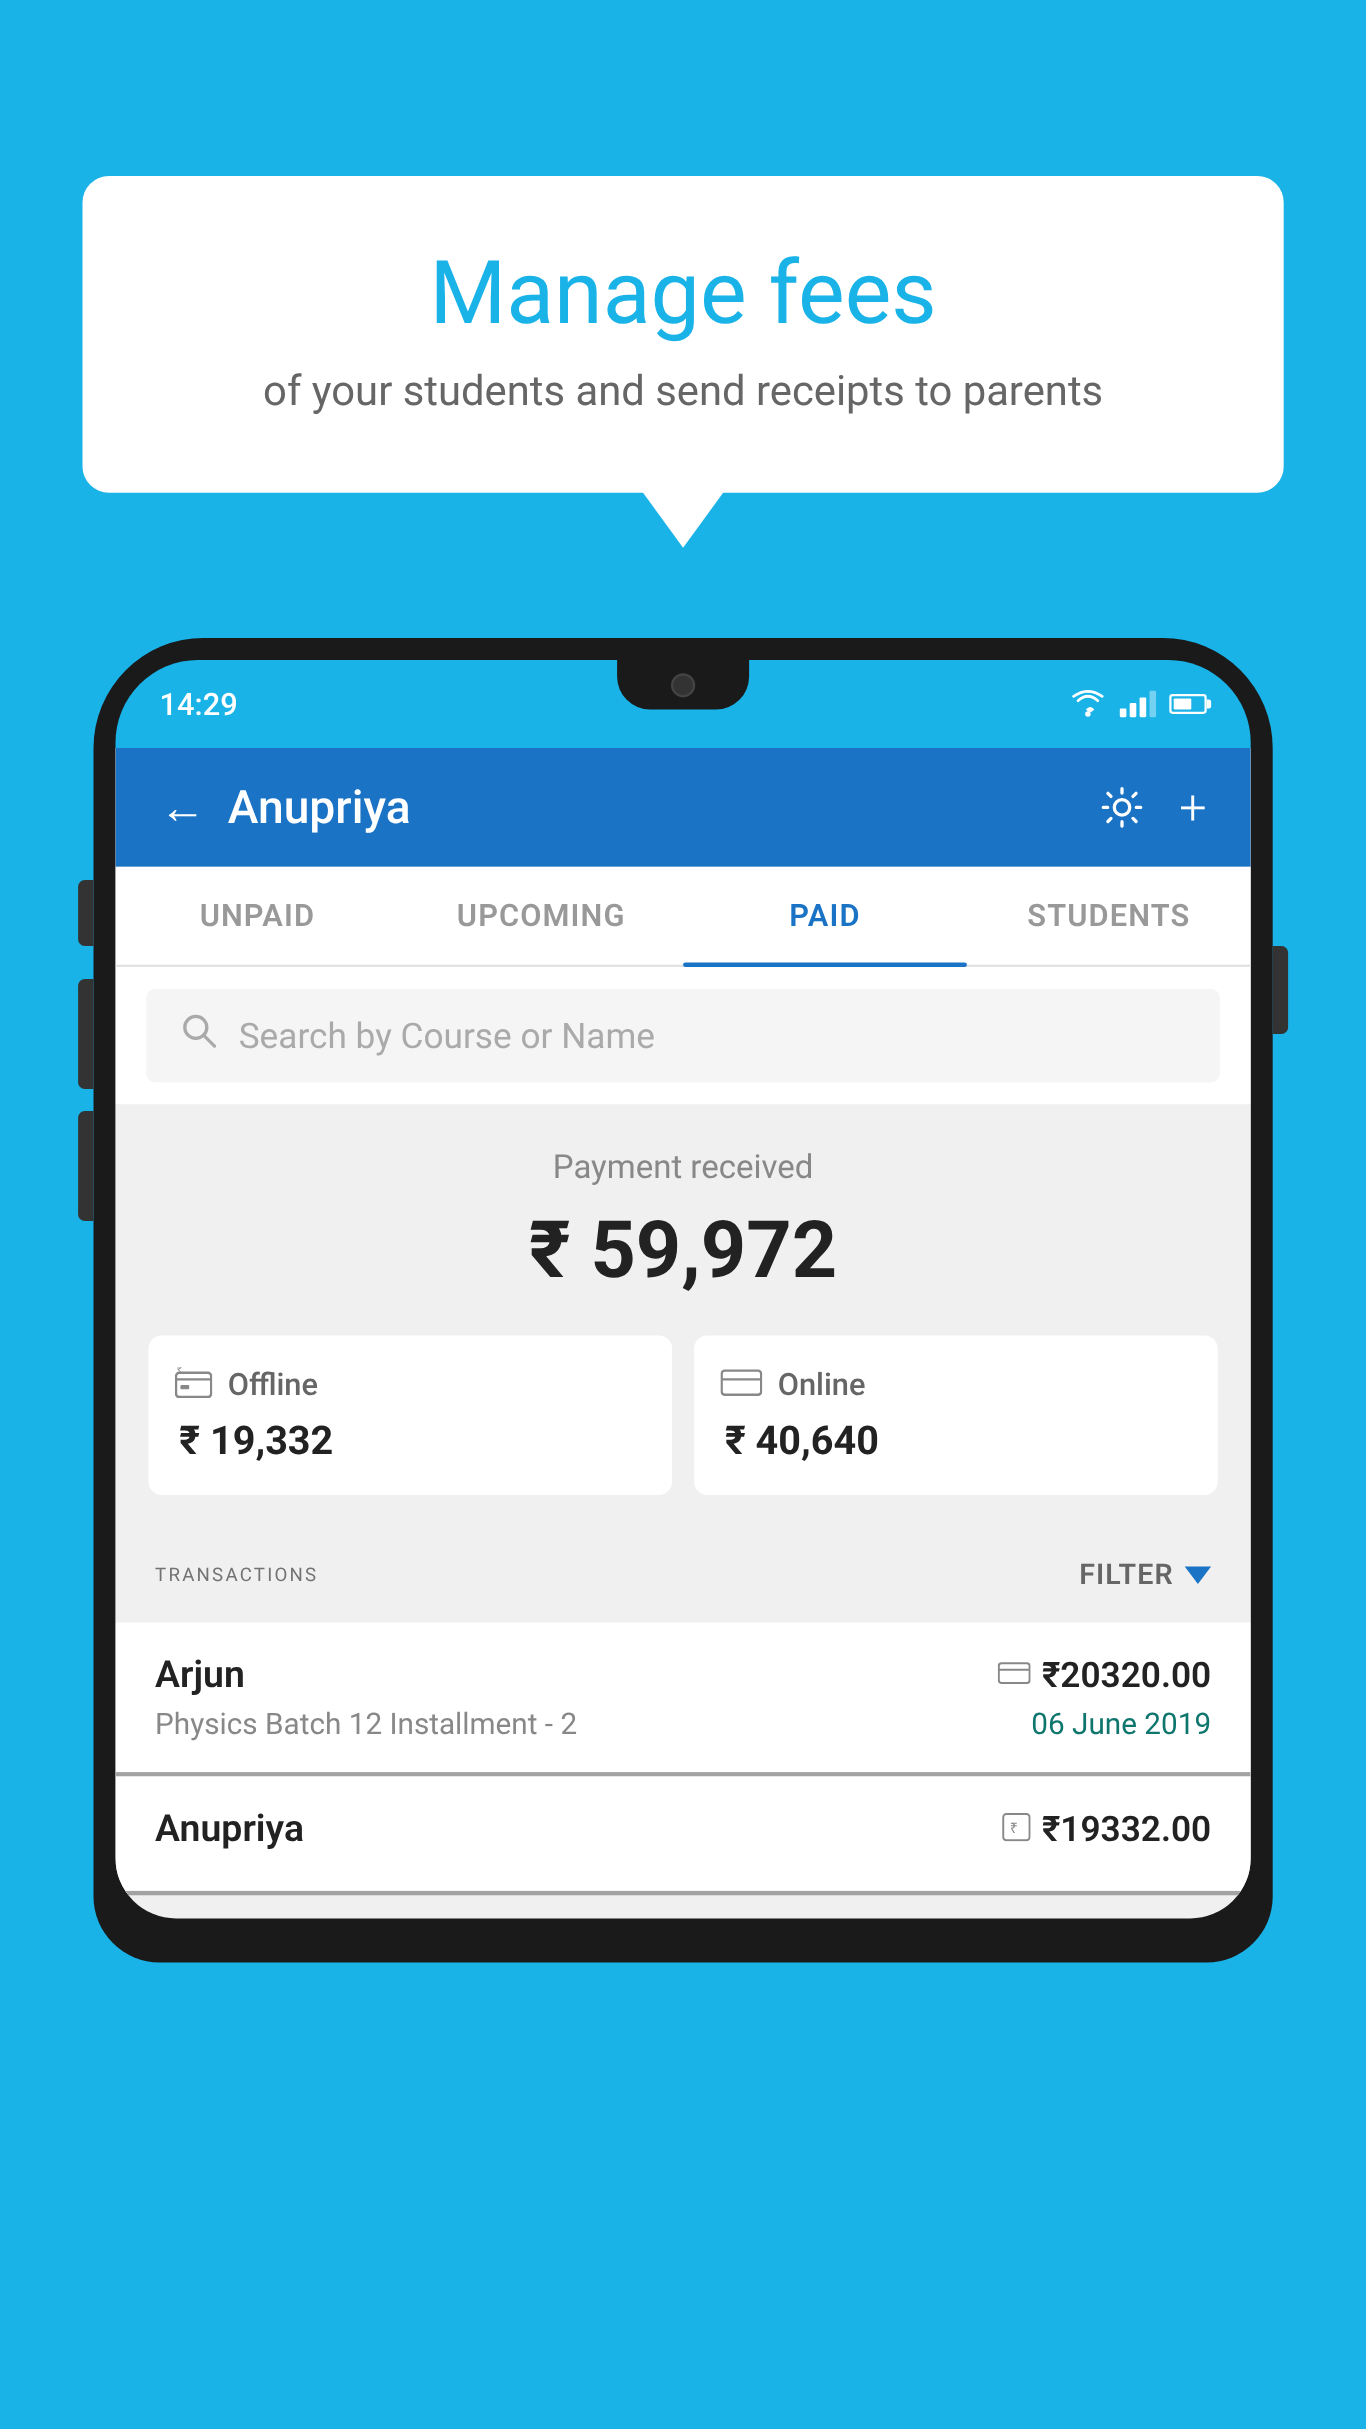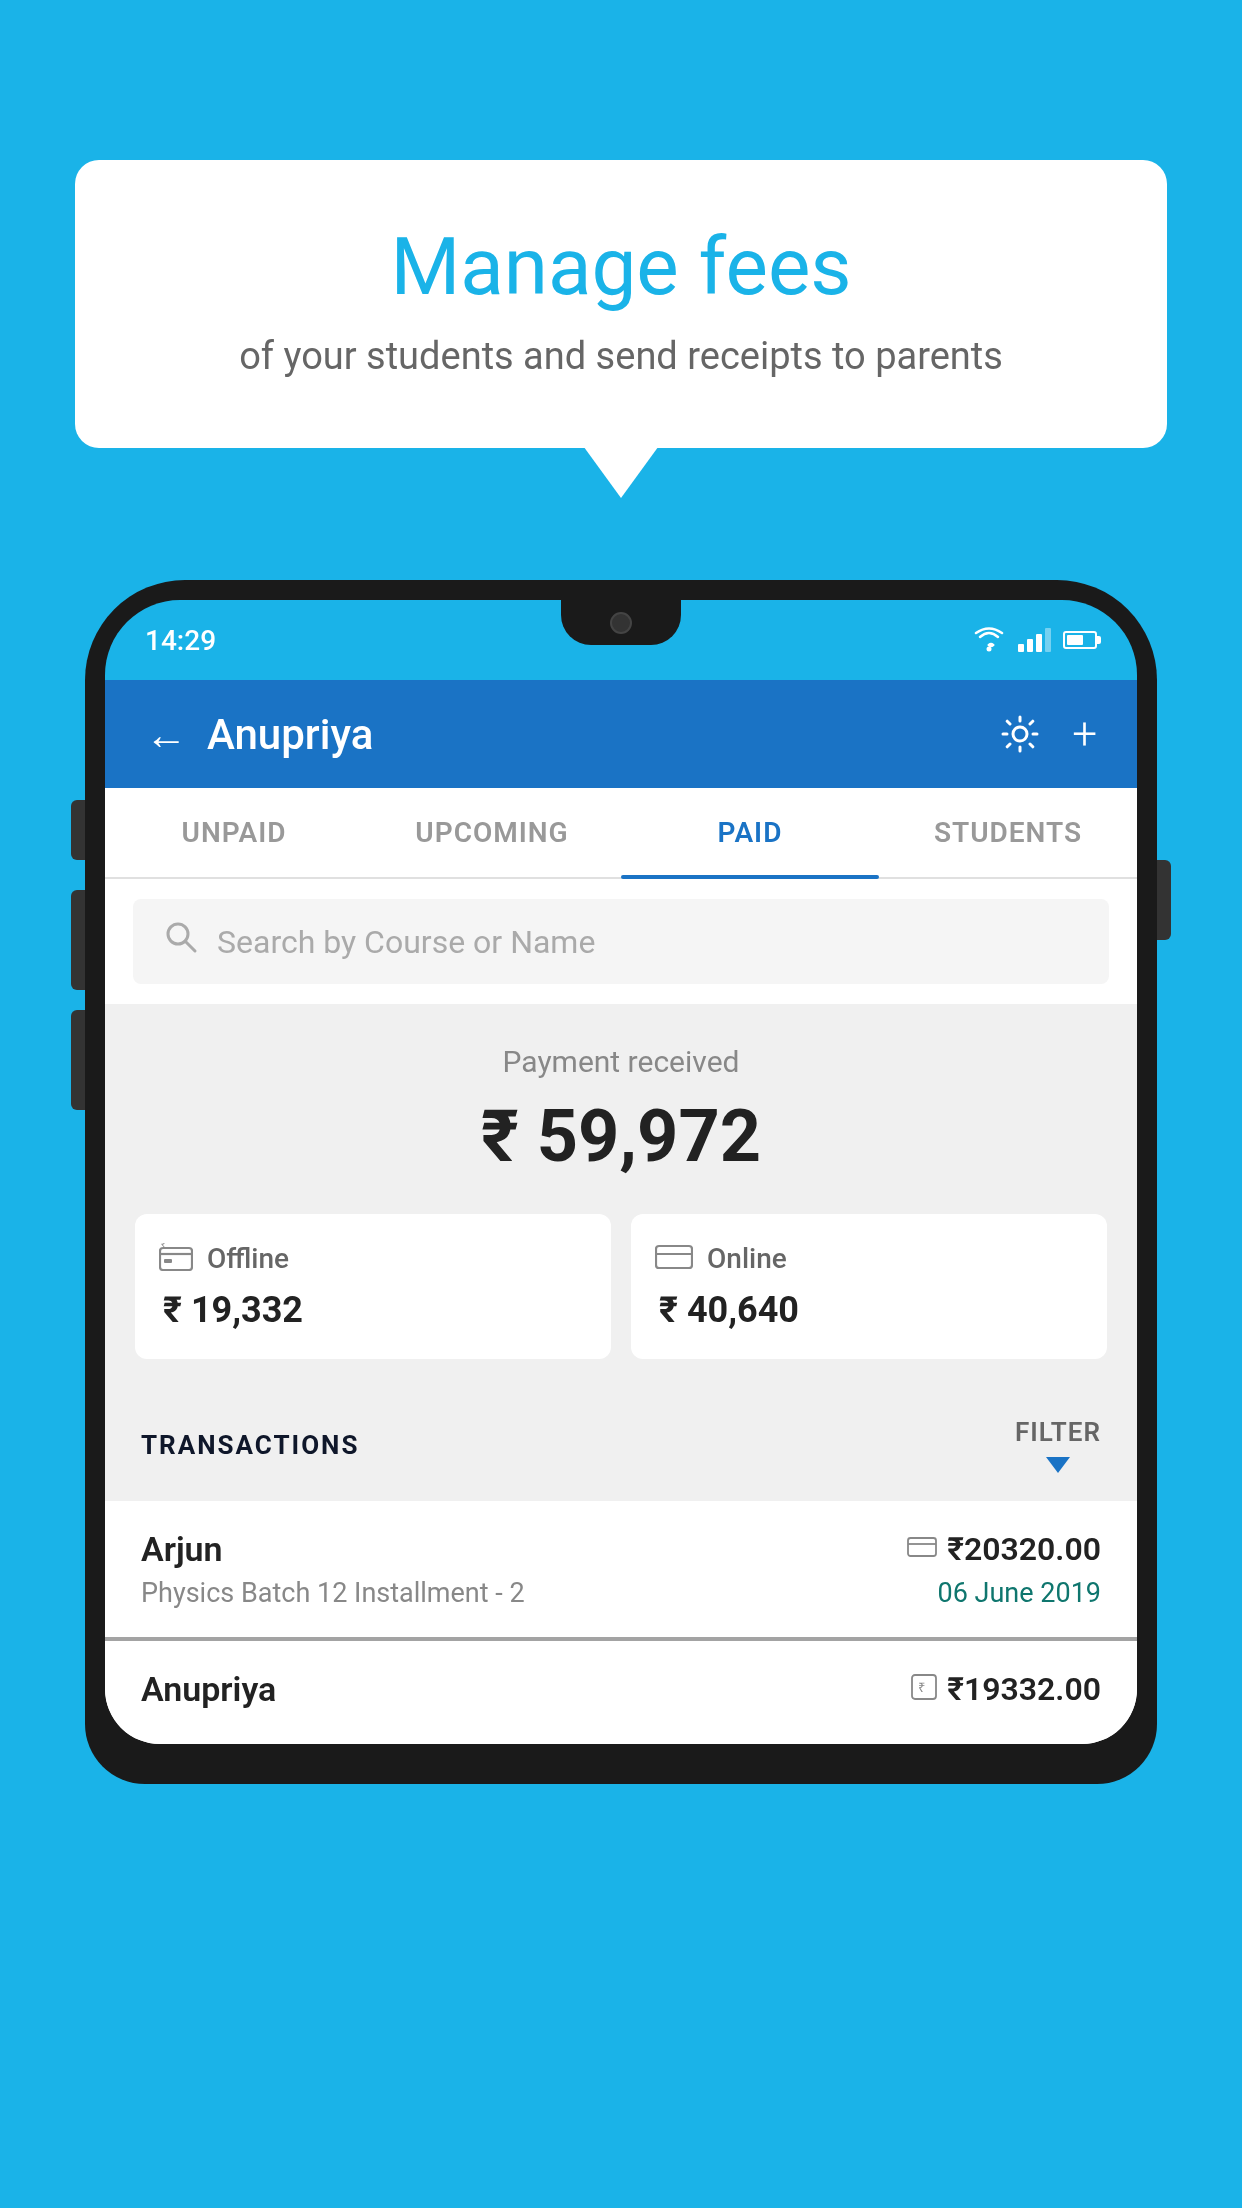--- a/index.html
+++ b/index.html
@@ -324,36 +324,35 @@
     
     .transactions-header {
       background: #f0f0f0;
       display: flex;
       justify-content: space-between;
       align-items: center;
       padding: 28px 36px;
     }
 
     .transactions-label {
-      color: #0f172a;
-      font-size: 26px;
-      font-weight: 700;
+      color: #737373;
+      font-size: 17px;
+      font-weight: 400;
       letter-spacing: 2px;
     }
 
     .filter-button {
       display: flex;
       align-items: center;
       gap: 10px;
       color: #666;
       font-size: 26px;
       font-weight: 600;
       letter-spacing: 1px;
       cursor: pointer;
-      flex-direction: column;
     }
 
     .filter-triangle {
       width: 0;
       height: 0;
       border-left: 12px solid transparent;
       border-right: 12px solid transparent;
       border-top: 16px solid #1a73c5;
     }
 

